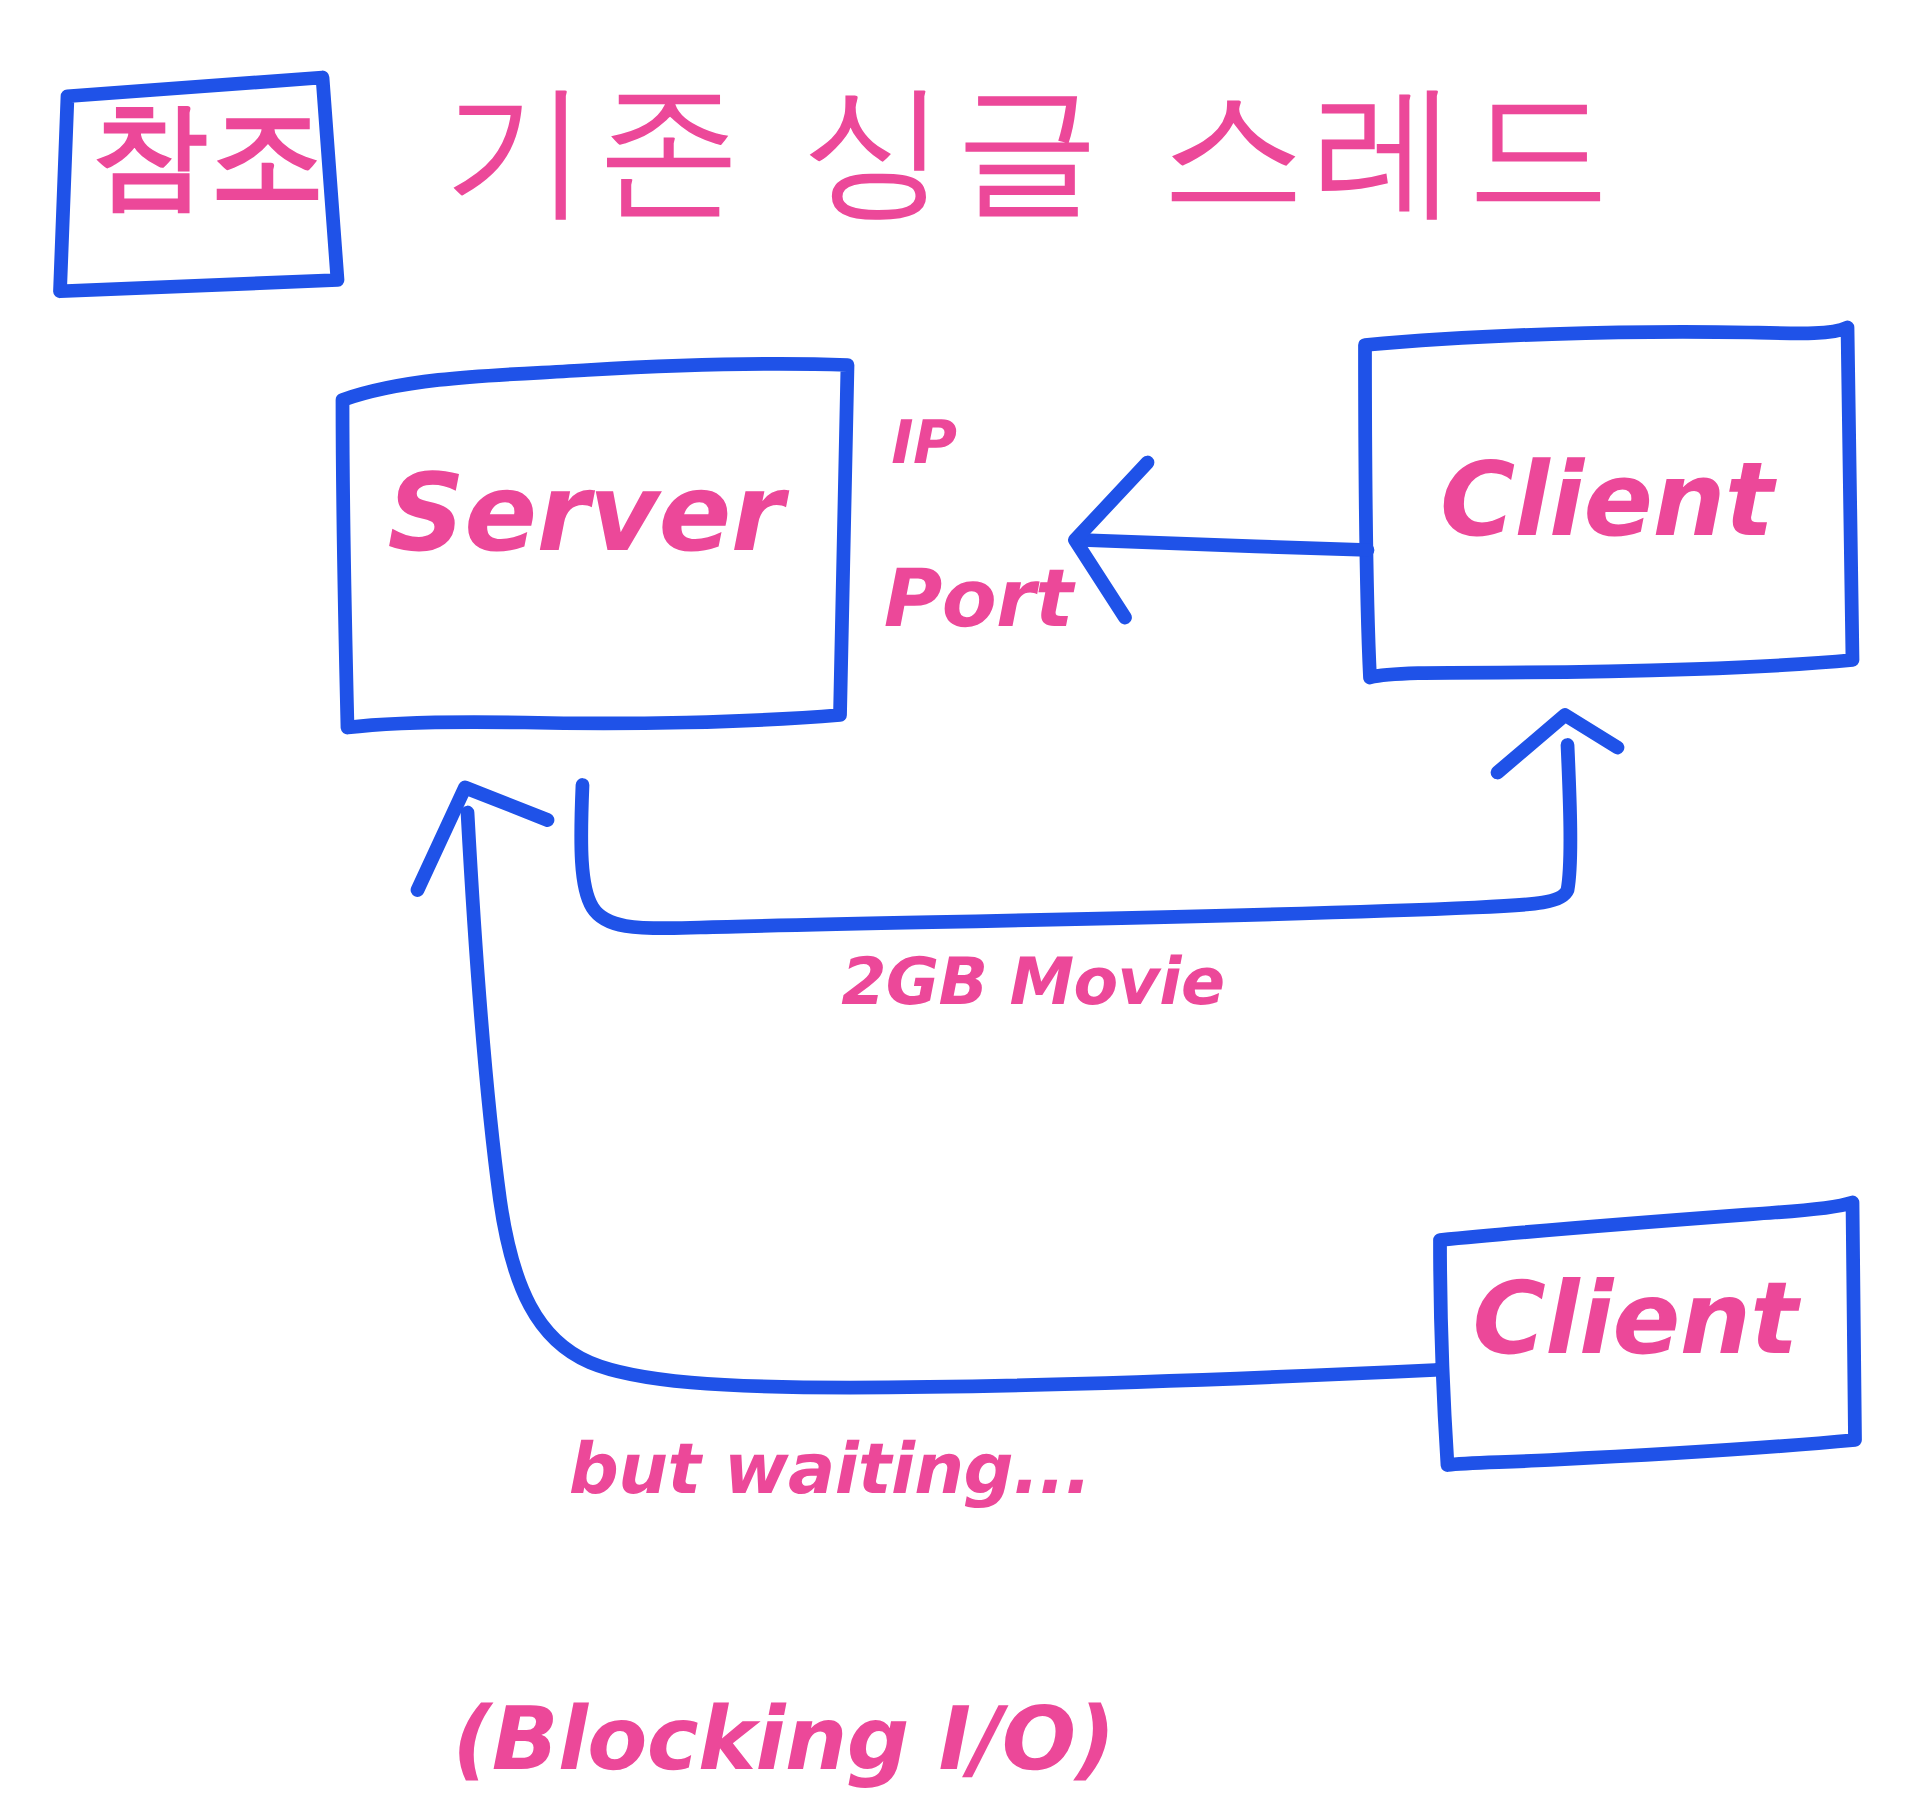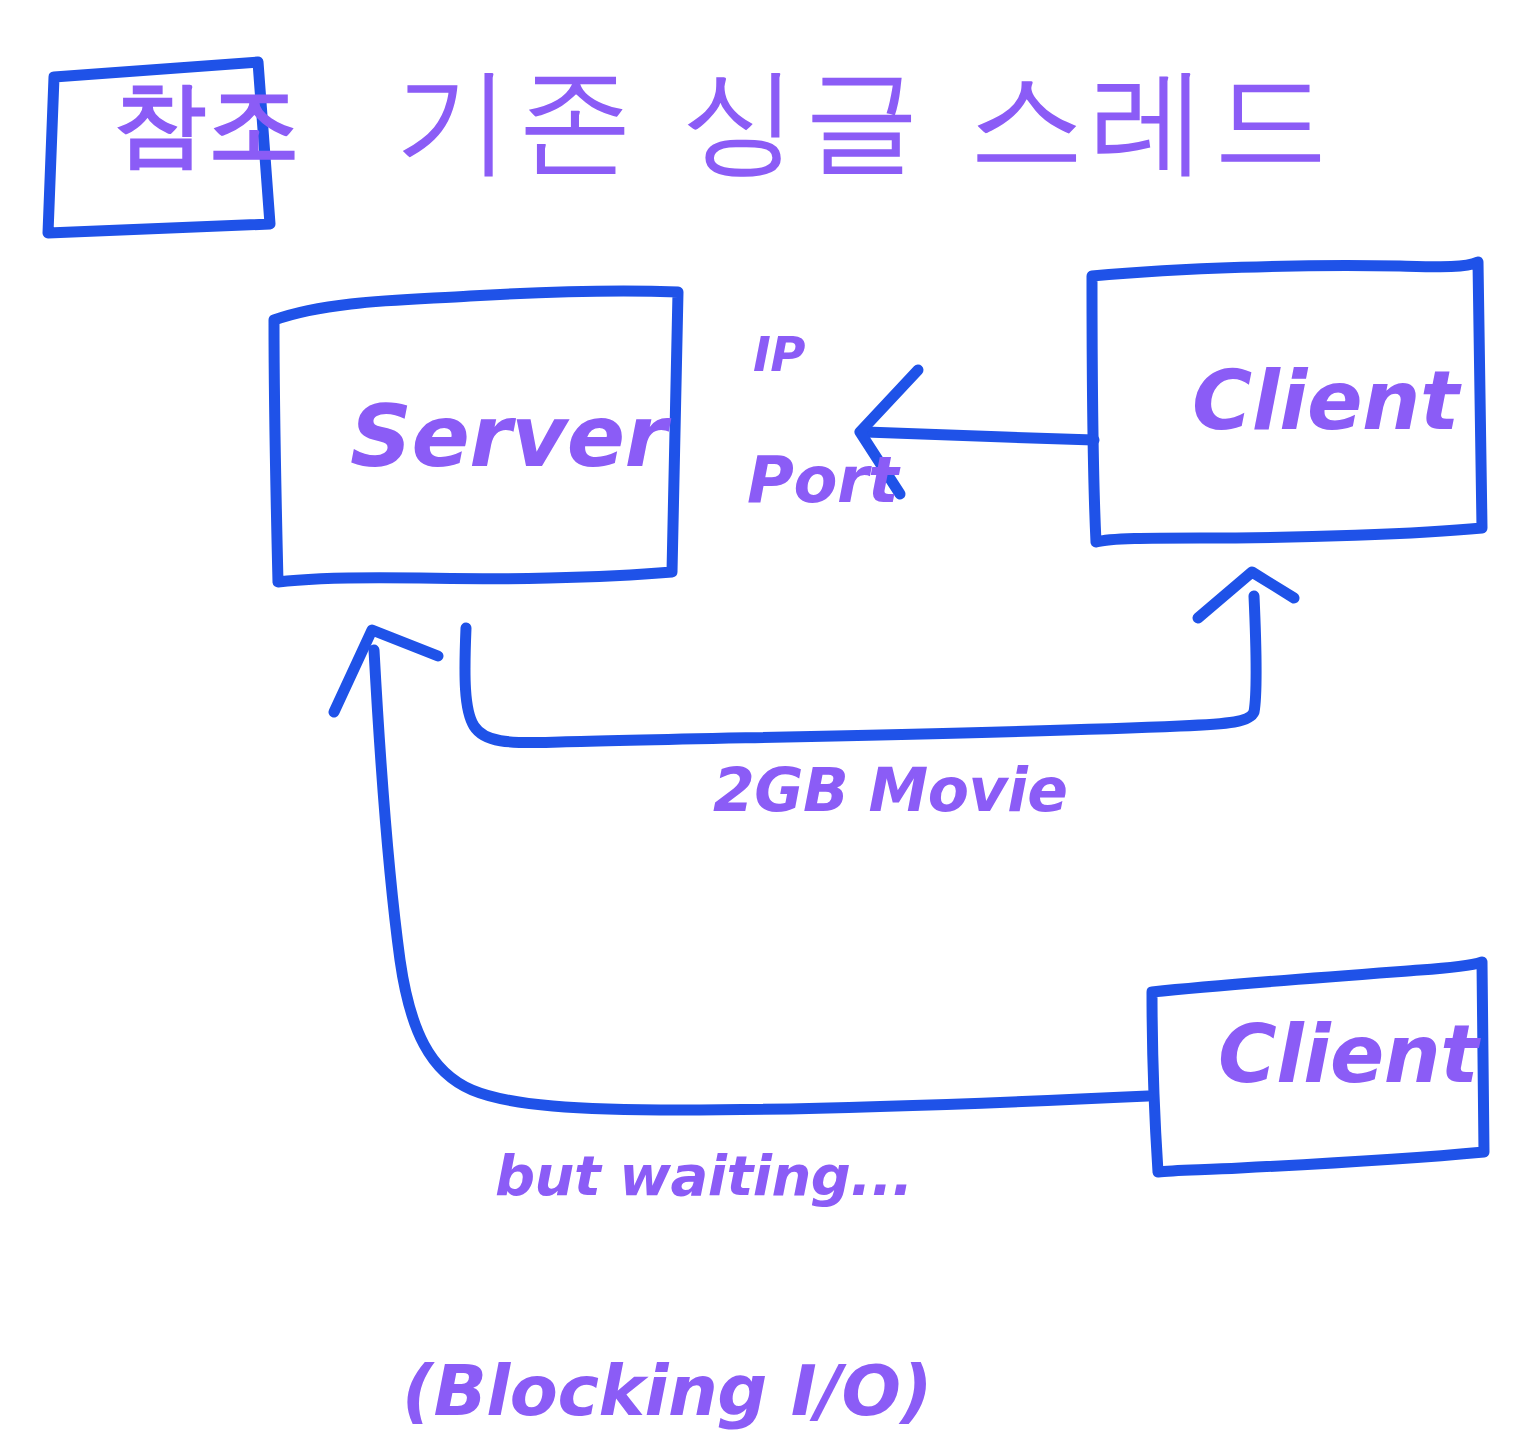--- a/index.html
+++ b/index.html
@@ -28,26 +28,25 @@
     stroke-linejoin: round;
   }
   .box-stroke {
     stroke-width: 11;
   }
   .conn-stroke {
     stroke-width: 11;
   }
   .hand-label {
     position: absolute;
-    color: #8b5cf6;
+    color: #ec4899;
     font-family: "DejaVu Sans", sans-serif;
     font-weight: 600;
     white-space: nowrap;
     user-select: none;
-    margin-left: 40px;
   }
   .handwriting {
     font-style: italic;
     letter-spacing: -0.5px;
   }
   #title-korean {
     left: 355px;
     top: 62px;
     font-size: 116px;
     line-height: 1;
@@ -57,21 +56,21 @@
   #badge-label {
     left: 74px;
     top: 78px;
     font-size: 92px;
     line-height: 1;
     font-weight: 700;
     letter-spacing: 2px;
   }
   #server-label {
     left: 310px;
-    top: 393px;
+    top: 368px;
     font-size: 86px;
     line-height: 1;
   }
   #client-top-label {
     left: 1152px;
     top: 360px;
     font-size: 82px;
     line-height: 1;
   }
   #client-bottom-label {
@@ -88,21 +87,21 @@
   }
   #port-label {
     left: 707px;
     top: 448px;
     font-size: 64px;
     line-height: 1;
   }
   #movie-label {
     left: 673px;
     top: 760px;
-    font-size: 60px;
+    font-size: 52px;
     line-height: 1;
   }
   #waiting-label {
     left: 455px;
     top: 1148px;
     font-size: 56px;
     line-height: 1;
   }
   #blocking-label {
     left: 362px;

